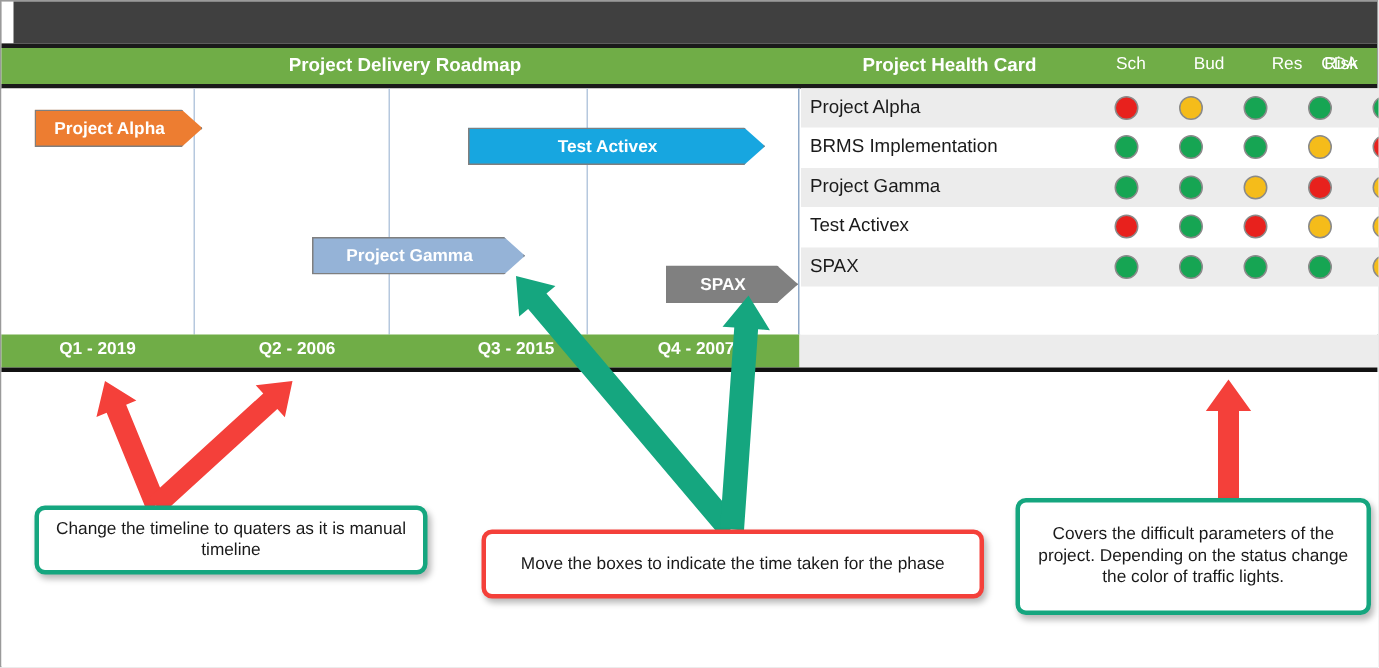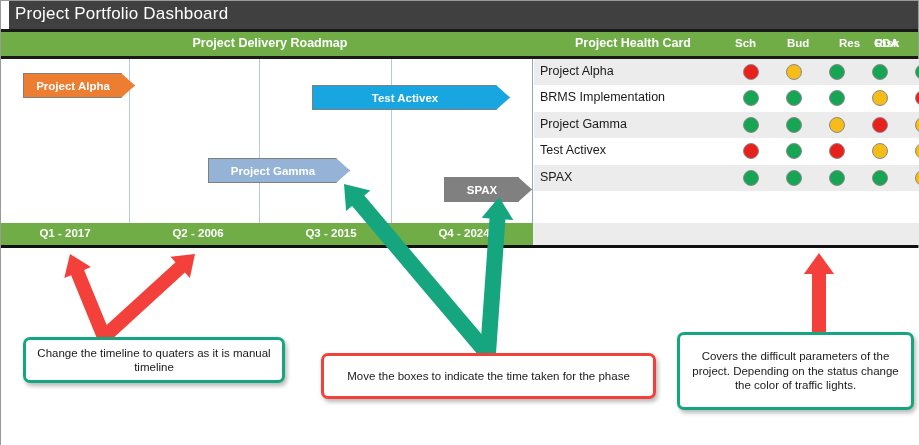--- a/index.html
+++ b/index.html
@@ -32,22 +32,22 @@
     position: absolute; left: 0; top: 31px; width: 100%; height: 24px;
     background: #70ad47;
   }
   .greenband .gb-label {
     position: absolute; top: 4px;
     color: #ffffff; font-size: 12.5px; font-weight: bold; text-align: center;
   }
   #roadmap-title { left: 8px; width: 522px; }
   #health-title  { left: 534px; width: 196px; }
   .gb-col {
-    position: absolute; top: 5px; width: 38px; 
-    color: #ffffff; font-size: 11.5px; font-weight: bold;
+    position: absolute; top: 5px; width: 38px; text-align: center;
+    color: #ffffff; font-size: 11.5px; font-weight: normal;
   }
   .band-rule {
     position: absolute; left: 0; top: 55px; width: 100%; height: 3px; background: #1a1a1a;
   }
 
   
   .gantt {
     position: absolute; left: 0; top: 58px; width: 532px; height: 164px;
     background: #ffffff; border-right: 1px solid #8fa9c8;
   }
@@ -110,21 +110,20 @@
 
   svg.arrows { position: absolute; left: 0; top: 0; width: 919px; height: 445px; pointer-events: none; }
 </style>
 </head>
 <body>
 
 <div id="root">
 
   <div class="titlebar">
     <div class="title-white-tab"></div>
-    <div class="title">Project Portfolio Dashboard</div>
   </div>
   <div class="title-rule"></div>
 
   <div class="greenband">
     <div class="gb-label" id="health-title">Project Health Card</div>
     <div class="gb-label" id="roadmap-title">Project Delivery Roadmap</div>
     <div class="gb-col" style="left:734px">Sch</div>
     <div class="gb-col" style="left:786px">Bud</div>
     <div class="gb-col" style="left:838px">Res</div>
     <div class="gb-col" style="left:874px">Risk</div>
@@ -136,24 +135,24 @@
       <div class="gridline" style="left: 128px;"></div>
       <div class="gridline" style="left: 258px;"></div>
       <div class="gridline" style="left: 390px;"></div>
       <div class="bar" style="left: 22px; width: 112px; top: 14px; background: rgb(237, 125, 49);">Project Alpha</div>
       <div class="bar" style="left: 311px; width: 198px; top: 26px; background: rgb(23, 166, 224);">Test Activex</div>
       <div class="bar" style="left: 207px; width: 142px; top: 99px; background: rgb(149, 179, 215);">Project Gamma</div>
       <div class="bar" style="left: 443px; width: 88px; top: 118px; background: rgb(128, 128, 128);">SPAX</div>
     </div>
 
   <div class="timeline" id="timeline">
-      <div class="q" style="left: 0px;">Q1 - 2017</div>
+      <div class="q" style="left: 0px;">Q1 - 2019</div>
       <div class="q" style="left: 133px;">Q2 - 2006</div>
-      <div class="q" style="left: 266px;">Q3 - 2015</div>
-      <div class="q" style="left: 399px;">Q4 - 2024</div>
+      <div class="q" style="left: 279px;">Q3 - 2015</div>
+      <div class="q" style="left: 399px;">Q4 - 2007</div>
     </div>
   <div class="timeline-grayfill"></div>
   <div class="timeline-rule"></div>
 
   <div class="health" id="health">
       <div class="hrow alt">
         <div class="pname">Project Alpha</div>
         <div class="light" style="left: 209px; background: rgb(232, 33, 29);"></div>
         <div class="light" style="left: 252px; background: rgb(245, 188, 26);"></div>
         <div class="light" style="left: 295px; background: rgb(22, 165, 83);"></div>

